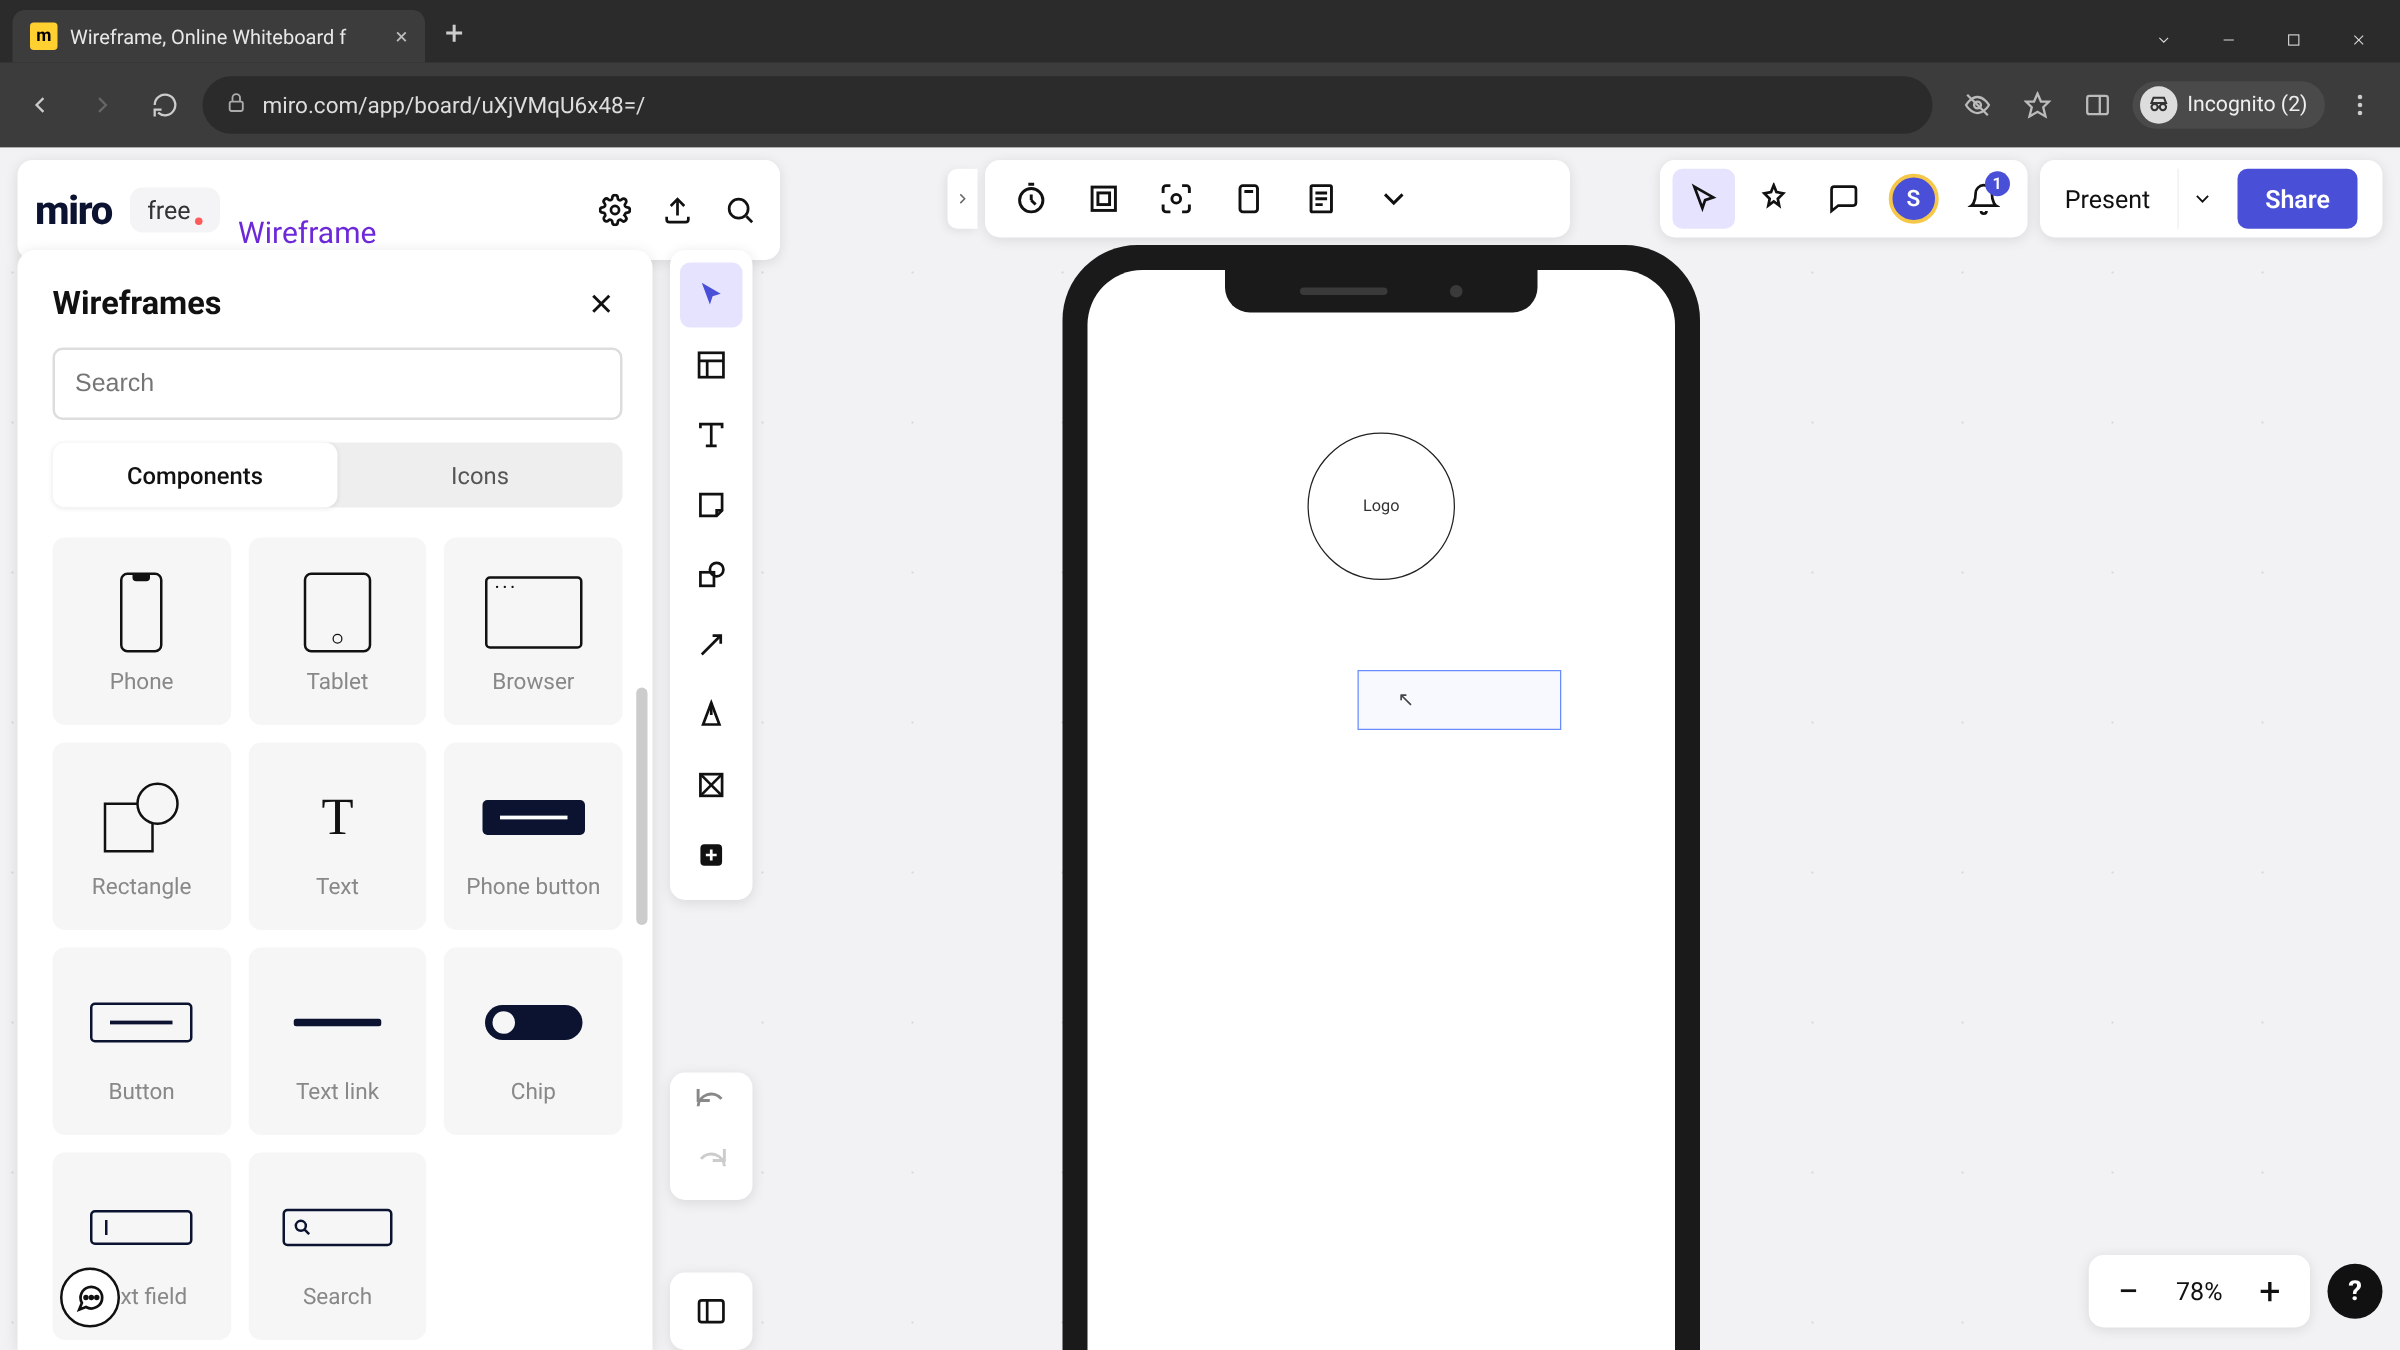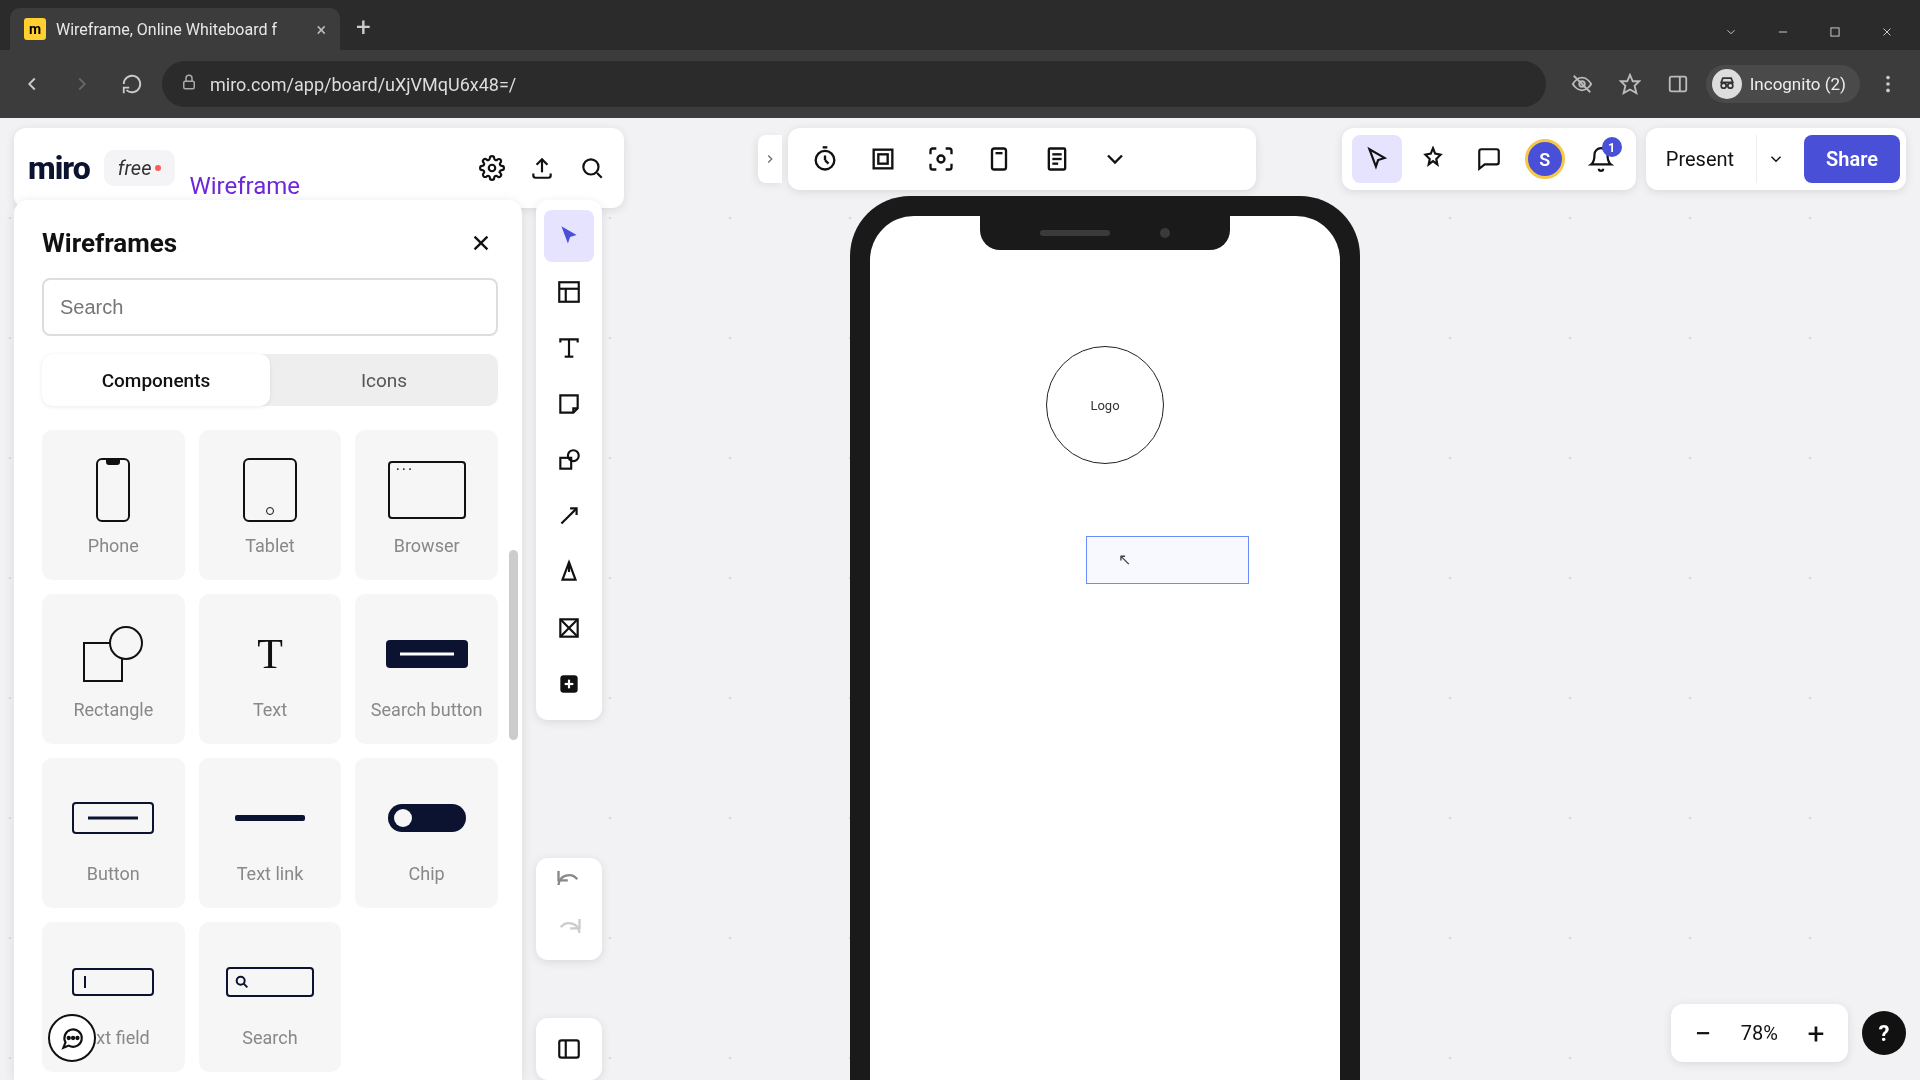--- a/index.html
+++ b/index.html
@@ -28,21 +28,21 @@
 .icon-btn { width:40px; height:40px; display:flex; align-items:center; justify-content:center; color:#ccc; cursor:pointer; }
 .incognito-pill { display:flex; align-items:center; gap:8px; background:#4a4a4a; border-radius:20px; padding:4px 14px 4px 6px; color:#eee; font-size:17px; }
 .incog-avatar { width:30px; height:30px; border-radius:50%; background:#ddd; display:flex; align-items:center; justify-content:center; }
 
 
 .app { width:100%; height:calc(1080px - 118px); background:#f2f2f4; position:relative; overflow:hidden; }
 
 
 .topbar { position:absolute; top:10px; left:14px; width:610px; height:80px; background:#fff; border-radius:12px; box-shadow:0 2px 10px rgba(0,0,0,.1); display:flex; align-items:center; padding:0 14px; gap:14px; }
 .miro-logo { font-size:32px; font-weight:800; letter-spacing:-1px; color:#0b1330; }
-.free-badge { background:#f2f2f4; border-radius:10px; padding:6px 14px; font-size:20px; color:#333; background:#f4f4f6; display:flex; align-items:center; gap:4px;font-style:italic; }
+.free-badge { background:#f2f2f4; border-radius:10px; padding:6px 14px; font-size:20px; color:#333; background:#f4f4f6; display:flex; align-items:flex-end; gap:4px; }
 .free-dot { width:6px; height:6px; background:#ff5a5a; border-radius:50%; display:inline-block; }
 .board-title { font-size:24px; color:#6d28d9; flex:1; white-space:nowrap;margin-top:35px; }
 .top-icon { width:36px; height:36px; display:flex; align-items:center; justify-content:center; cursor:pointer; color:#111; }
 .top-icon svg { width:26px; height:26px; stroke:#111; fill:none; stroke-width:2; }
 
 
 .panel { position:absolute; top:82px; left:14px; width:508px; bottom:0; background:#fff; border-radius:14px 14px 0 0; box-shadow:0 2px 12px rgba(0,0,0,.1); padding:26px 24px 0 28px; overflow:hidden;}
 .panel-scrollbar { position:absolute; top:350px; right:4px; width:9px; height:190px; background:#ccc; border-radius:5px; }
 .panel-head { display:flex; align-items:center; justify-content:space-between; }
 .panel-title { font-size:26px; font-weight:700; color:#111; }
@@ -314,21 +314,21 @@
       <div class="card">
           <div class="glyph">
             <span class="g-text">T</span>
           </div>
           <span class="card-label">Text</span>
         </div>
       <div class="card">
           <div class="glyph">
             <div class="g-solidbtn"></div>
           </div>
-          <span class="card-label">Search button</span>
+          <span class="card-label">Phone button</span>
         </div>
       <div class="card">
           <div class="glyph">
             <div class="g-btn"></div>
           </div>
           <span class="card-label">Button</span>
         </div>
       <div class="card">
           <div class="glyph">
             <div class="g-link"></div>
@@ -513,21 +513,21 @@
           <div class="avatar-s">S</div>
         </div>
       <div class="rc-btn">
         <svg viewBox="0 0 24 24">
             <path d="M18 8a6 6 0 1 0-12 0c0 7-3 9-3 9h18s-3-2-3-9"></path>
             <path d="M10 21a2 2 0 0 0 4 0"></path>
           </svg>
         <span class="notif-badge">1</span>
       </div>
     </div>
-    <div class="rc-group" style="padding:0 6px 0 4px">
+    <div class="rc-group" style="padding:0 20px 0 4px">
       <div class="present-btn">Present</div>
       <div class="present-chevron">
           <svg width="18" height="18" viewBox="0 0 24 24" stroke="#111" fill="none" stroke-width="2">
             <polyline points="6 9 12 15 18 9"></polyline>
           </svg>
         </div>
       <div class="share-btn">Share</div>
     </div>
   </div>
 

